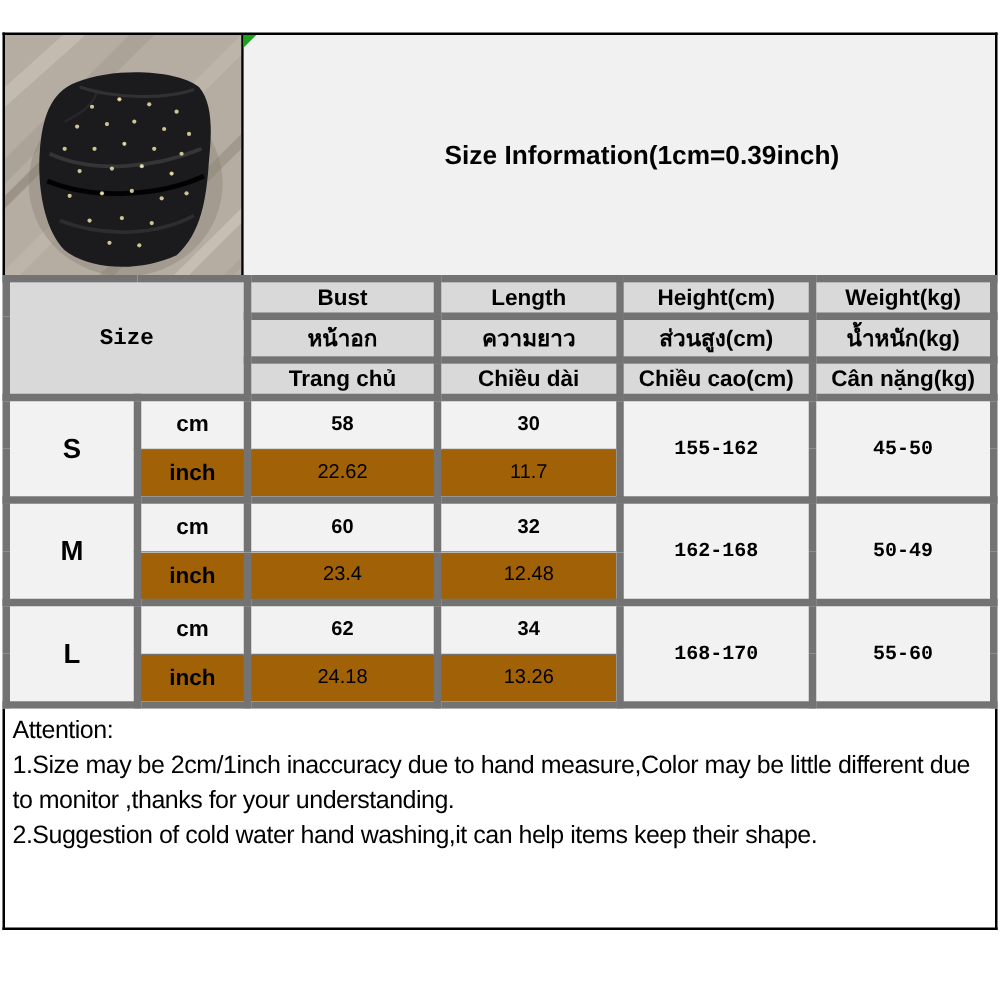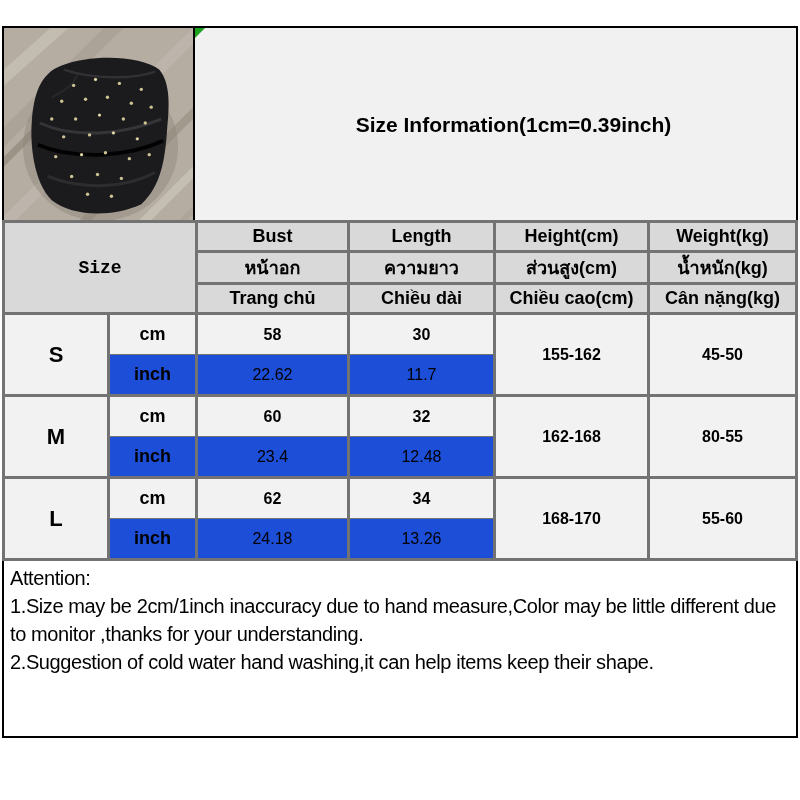--- a/index.html
+++ b/index.html
@@ -11,34 +11,34 @@
   .top-row { display:flex; height:194px; border:2px solid #000; border-bottom:none; }
   .photo-cell { width:191px; height:100%; border-right:2px solid #000; overflow:hidden; background:#b9b1a7; flex:0 0 auto; }
   .photo-cell svg { display:block; width:100%; height:100%; }
   .title-cell { flex:1; position:relative; background:#f1f1f1; display:flex; flex-direction:column; justify-content:center; align-items:center;padding-left:36px; }
   .corner-triangle { position:absolute; top:0; left:0; width:10px; height:10px; background:#1ea11e; clip-path:polygon(0 0, 100% 0, 0 100%); }
   .title-line { font-size:21px; font-weight:bold; color:#000; line-height:33px; text-align:center; }
 
   
   table.size-table { width:100%; border-collapse:collapse; table-layout:fixed; }
   table.size-table th, table.size-table td {
-    border:3px solid #737373; text-align:center; vertical-align:middle;
+    border:6px solid #737373; text-align:center; vertical-align:middle;
     color:#000; overflow:hidden; white-space:nowrap;
   }
   table.size-table th { background:#d9d9d9; font-size:18px; font-weight:bold; height:30px; }
   th.size-big { font-size:42px; font-weight:bold;font-family:Liberation Mono, monospace; }
   td { height:41px; font-size:16px; background:#ffffff; }
   td.size-letter { background:#d9d9d9; font-size:22px; font-weight:bold; }
   td.unit { font-size:18px; font-weight:bold; }
   tr.cm-row td { background:#f2f2f2; font-weight:bold; }
   tr.cm-row td.thin-bottom { border-bottom-width:1px; }
-  tr.inch-row td { background:#1d4ed8; font-weight:normal; }
+  tr.inch-row td { background:#a16207; font-weight:normal; }
   tr.inch-row td.thin-top { border-top-width:1px; }
   tr.inch-row td.unit { font-weight:bold; }
-  td.range { background:#f2f2f2; font-weight:bold; }
+  td.range { background:#f2f2f2; font-weight:bold;font-family:Liberation Mono, monospace; }
   tr.cm-row td.size-letter, td.size-letter { font-weight:bold; }
 
   
   .attention { border:2px solid #000; border-top:none; height:177px; background:#ffffff;
     padding:3px 20px 0 6px; font-size:20px; line-height:28px; color:#000; letter-spacing:-0.4px; }
   .attention div { text-align:left; }
 </style>
 </head>
 <body>
 
@@ -158,21 +158,21 @@
           <td class="thin-top">22.62</td>
           <td class="thin-top">11.7</td>
         </tr>
 
         <tr class="cm-row">
           <td rowspan="2" class="size-letter">M</td>
           <td class="unit thin-bottom">cm</td>
           <td class="thin-bottom">60</td>
           <td class="thin-bottom">32</td>
           <td rowspan="2" class="range">162-168</td>
-          <td rowspan="2" class="range">80-55</td>
+          <td rowspan="2" class="range">50-49</td>
         </tr>
         <tr class="inch-row">
           <td class="unit thin-top">inch</td>
           <td class="thin-top">23.4</td>
           <td class="thin-top">12.48</td>
         </tr>
 
         <tr class="cm-row">
           <td rowspan="2" class="size-letter">L</td>
           <td class="unit thin-bottom">cm</td>

